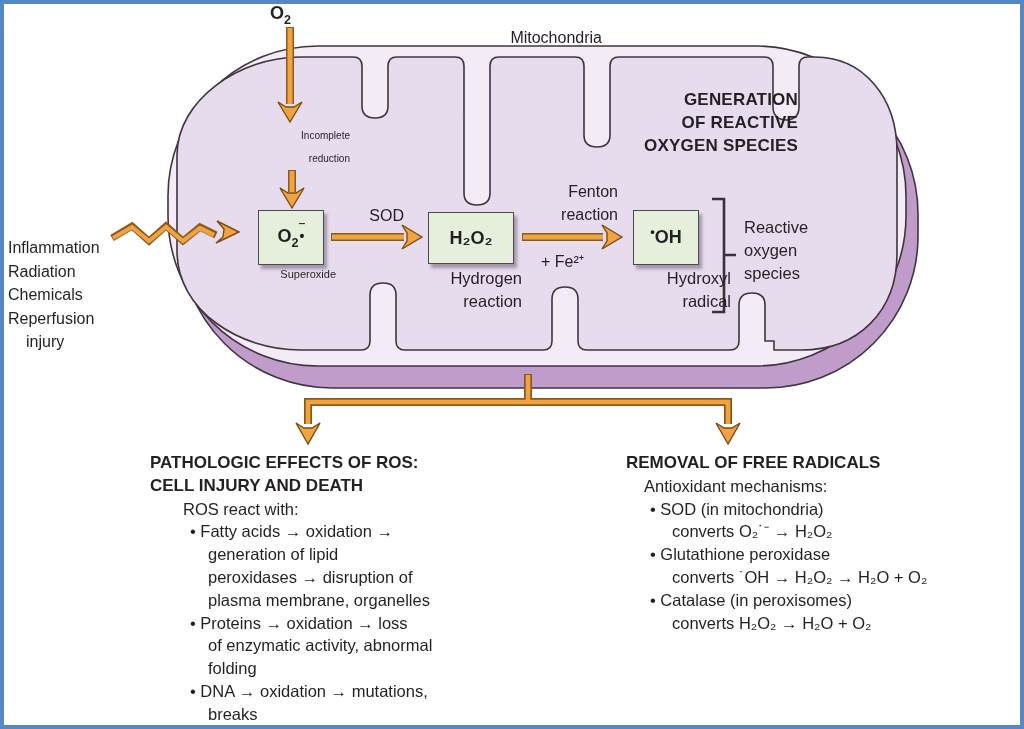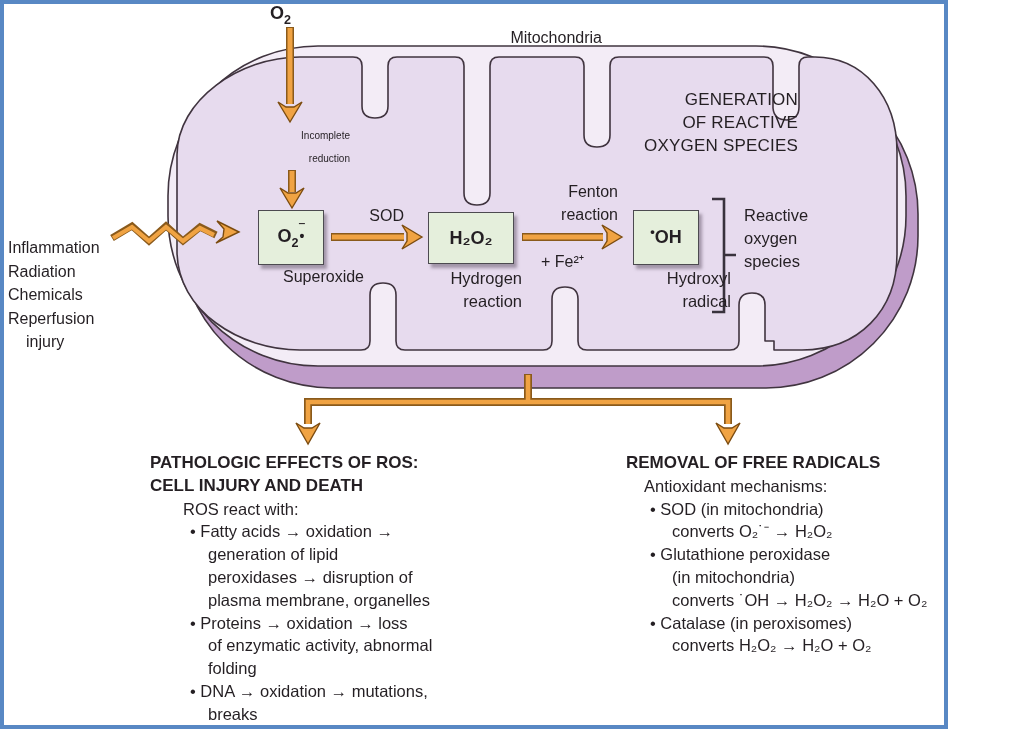--- a/index.html
+++ b/index.html
@@ -1,34 +1,34 @@
 <!DOCTYPE html>
 <html><head>
 <meta charset="utf-8">
 <style>
   html,body{margin:0;padding:0;background:#ffffff;}
-  .canvas{position:relative;width:948px;height:729px;background:#ffffff;overflow:hidden;
+  .canvas{position:relative;width:1024px;height:729px;background:#ffffff;overflow:hidden;
           font-family:"Liberation Sans", sans-serif;color:#241f23;}
   .frame{position:absolute;inset:0;border:4px solid #5888c4;pointer-events:none;z-index:60;}
   svg.layer{position:absolute;left:0;top:0;z-index:1;}
   .abs{position:absolute;z-index:5;}
   .ctr{text-align:right;}
   .chem-box{position:absolute;z-index:6;background:#e5efdc;border:1.6px solid #4c4a50;
             box-shadow:3px 4px 3px rgba(105,92,112,0.55);
             display:flex;align-items:center;justify-content:center;
             font-weight:bold;font-size:18px;color:#241f23;}
   sub{font-size:0.70em;}
   .supdot{vertical-align:super;font-size:0.72em;line-height:0;}
   .stack{display:inline-flex;flex-direction:column;align-items:center;
          transform:translateY(-9px);margin-left:1px;}
   .stack .b{font-size:13px;line-height:6px;font-weight:bold;}
   .stack .d{font-size:14px;line-height:8px;font-weight:bold;}
   .t16{font-size:16px;line-height:23px;}
   .bold{font-weight:bold;}
-  .gen-title{font-weight:normal;font-size:17px;line-height:23px;letter-spacing:0.2px;}
+  .gen-title{font-weight:bold;font-size:17px;line-height:23px;letter-spacing:0.2px;}
   .blk{font-size:16.5px;line-height:22.8px;}
   .blk .head{font-weight:bold;font-size:17px;}
   .blk .intro-l{padding-left:33px;}
   .blk .lead-l{padding-left:40px;}
   .blk .cont-l{padding-left:58px;}
   .blk2 .intro-l{padding-left:18px;}
   .blk2 .lead-l{padding-left:24px;}
   .blk2 .cont-l{padding-left:46px;}
 </style>
 </head>
@@ -128,39 +128,39 @@
   </div>
 
   <div class="abs t16" style="left:541px;top:250px;">+ Fe²⁺</div>
 
   <div class="chem-box" style="left:258px;top:210px;width:64px;height:53px;">
     <span><span>O</span><sub>2</sub><span class="stack">
           <span class="b">‾</span>
           <span class="d">•</span>
         </span></span>
   </div>
-  <div class="abs ctr" style="left:240px;top:268px;width:124px;font-size:16px;">Superoxide</div>
+  <div class="abs ctr" style="left:212px;top:268px;width:124px;font-size:11px;">Superoxide</div>
 
   <div class="chem-box" style="left:428px;top:212px;width:84px;height:50px;">
     <span>H₂O₂</span>
   </div>
   <div class="abs ctr" style="left:418px;top:267px;width:104px;font-size:16.5px;line-height:23px;">
     <div>Hydrogen</div>
     <div>reaction</div>
   </div>
 
   <div class="chem-box" style="left:633px;top:210px;width:64px;height:53px;">
     <span><span class="supdot">•</span><span>OH</span></span>
   </div>
   <div class="abs ctr" style="left:631px;top:267px;width:100px;font-size:16.5px;line-height:23px;">
     <div>Hydroxyl</div>
     <div>radical</div>
   </div>
 
-  <div class="abs" style="left:744px;top:204px;font-size:16.5px;line-height:23px;">
+  <div class="abs" style="left:744px;top:216px;font-size:16.5px;line-height:23px;">
     <div>Reactive</div>
     <div>oxygen</div>
     <div>species</div>
   </div>
 
   <div class="abs blk" style="left:150px;top:452px;width:380px;">
     <div class="head">PATHOLOGIC EFFECTS OF ROS:</div>
     <div class="head">CELL INJURY AND DEATH</div>
     <div class="intro-l">ROS react with:</div>
     <div class="lead-l">• Fatty acids → oxidation →</div>
@@ -173,18 +173,17 @@
     <div class="lead-l">• DNA → oxidation → mutations,</div>
     <div class="cont-l">breaks</div>
   </div>
 
   <div class="abs blk blk2" style="left:602px;top:452px;width:370px;margin-left:24px;">
     <div class="head">REMOVAL OF FREE RADICALS</div>
     <div class="intro-l">Antioxidant mechanisms:</div>
     <div class="lead-l">• SOD (in mitochondria)</div>
     <div class="cont-l">converts O₂˙⁻ → H₂O₂</div>
     <div class="lead-l">• Glutathione peroxidase</div>
-    <div class="cont-l">(in mitochondria)</div>
     <div class="cont-l">converts ˙OH → H₂O₂ → H₂O + O₂</div>
     <div class="lead-l">• Catalase (in peroxisomes)</div>
     <div class="cont-l">converts H₂O₂ → H₂O + O₂</div>
   </div>
 </div>
 
 </body></html>

